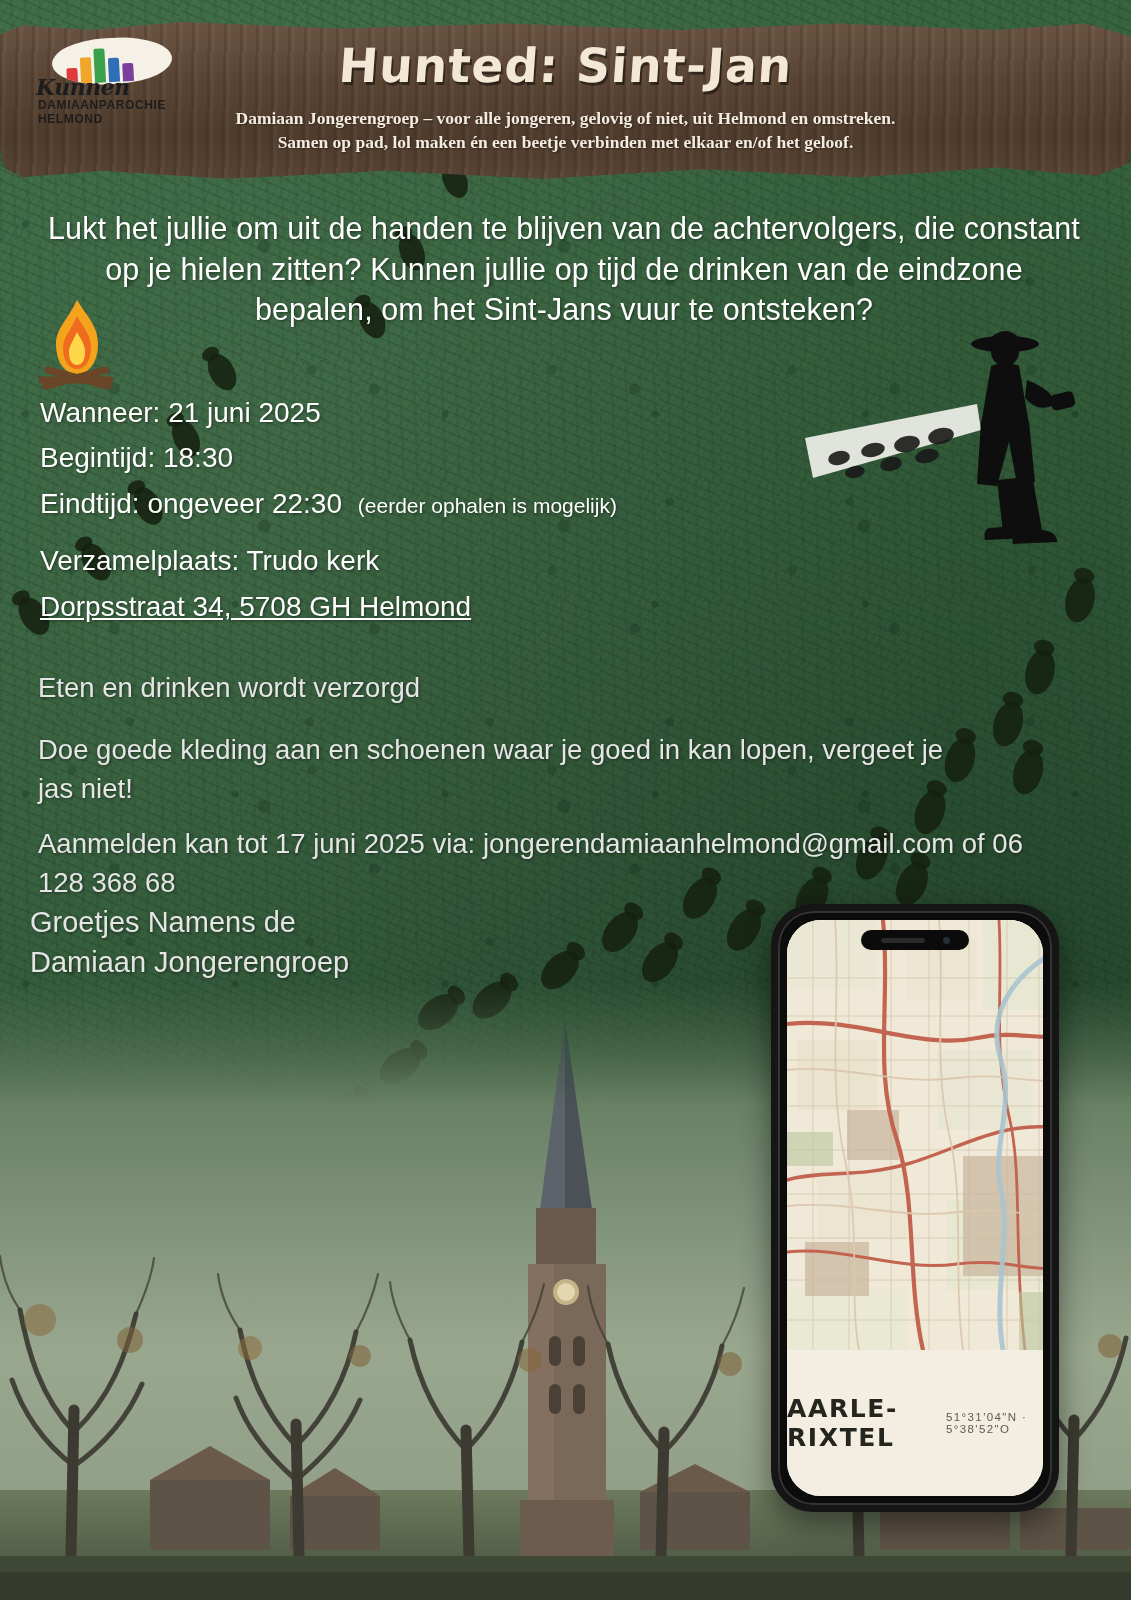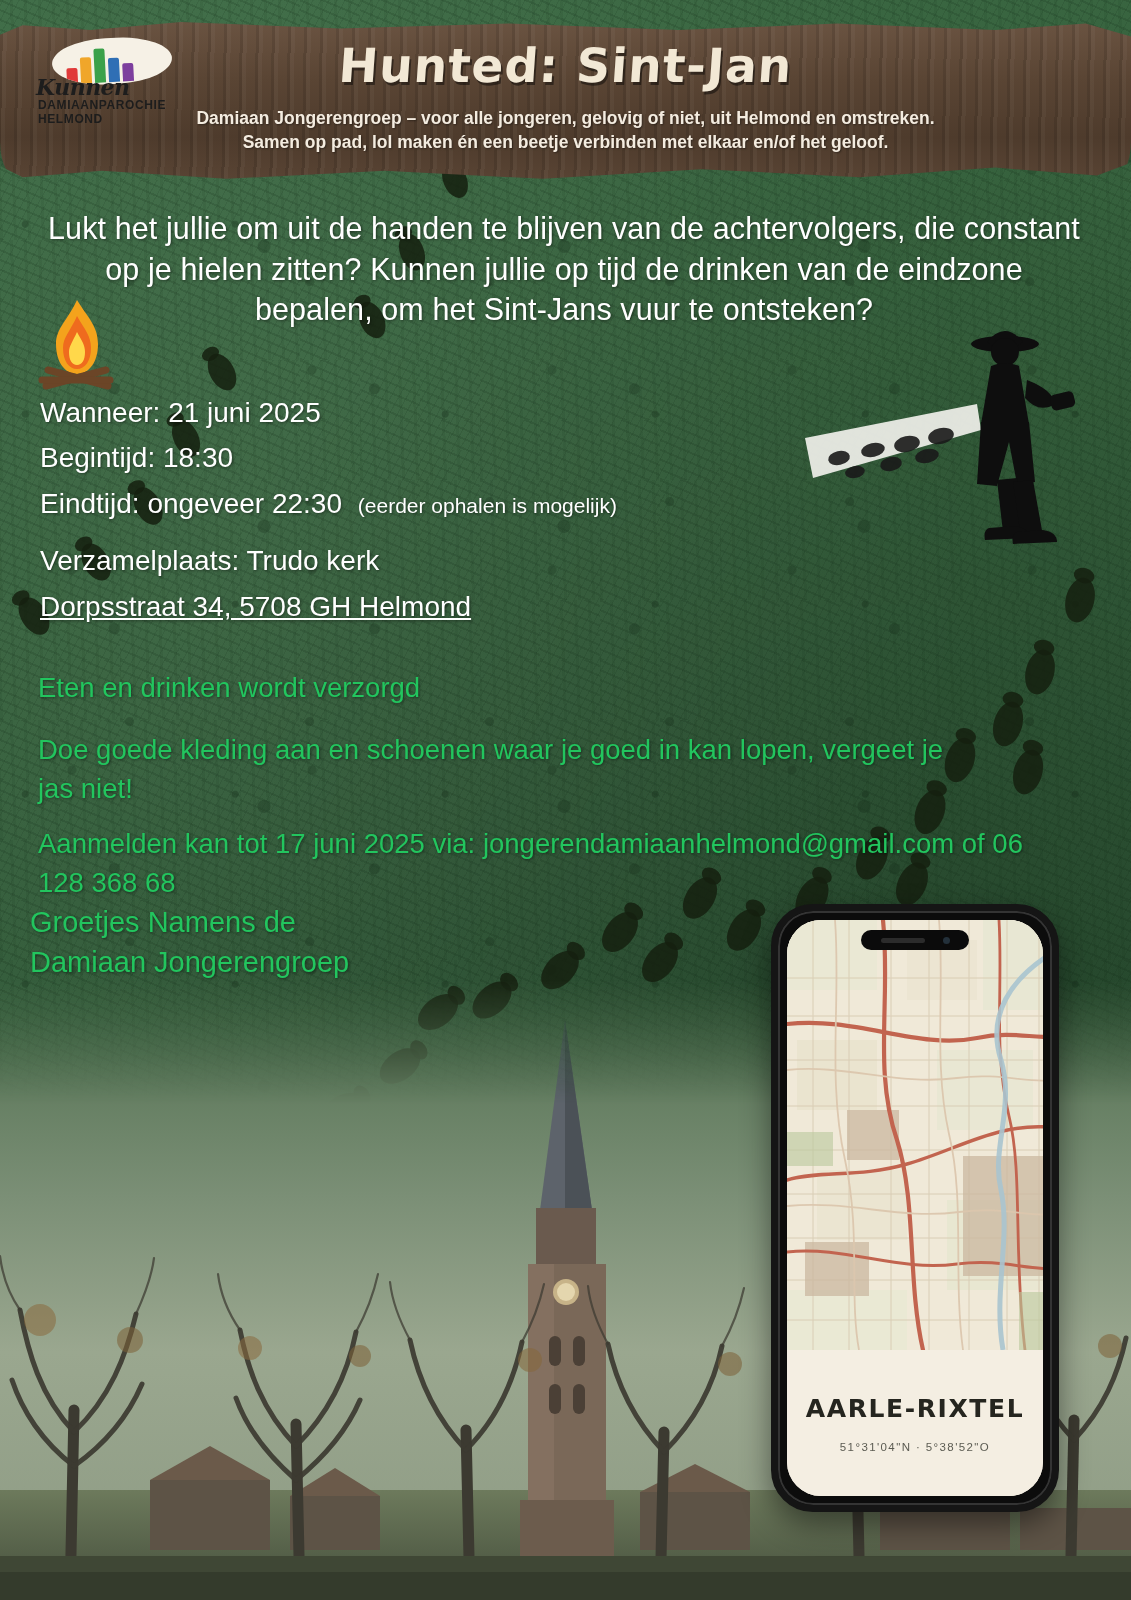--- a/index.html
+++ b/index.html
@@ -63,21 +63,21 @@
   .title {
     font-family: "DejaVu Sans", sans-serif;
     font-weight: bold;
     font-size: 47px;
     letter-spacing: 1px;
     color: #f2e8d5;
     text-shadow: 2px 3px 0 rgba(0,0,0,0.45);
     transform: skewX(-4deg);
   }
   .subtitle {
-    font-family: Liberation Sans, sans-serif;
+    font-family: Liberation Serif, serif;
     font-weight: bold;
     font-size: 17.5px;
     line-height: 1.35;
     color: #f4ece0;
     text-align: center;
     margin-top: 14px;
     max-width: 880px;
     text-shadow: 1px 1px 2px rgba(0,0,0,0.4);
   }
 
@@ -134,21 +134,21 @@
   }
 
   .meet { position: absolute; left: 40px; top: 538px; width: 760px; }
   .meet-line {
     font-size: 28px; line-height: 1.65; color: #ffffff;
     text-shadow: 1px 1px 3px rgba(0,0,0,0.45);
   }
   .meet-addr { text-decoration: underline; }
 
   .para {
-    position: absolute; color: #22c55e;
+    position: absolute; color: #e5e5e5;
     font-size: 27.5px; line-height: 1.42;
     text-shadow: 1px 1px 3px rgba(0,0,0,0.45);
   }
   .p-food  { left: 38px; top: 668px; width: 800px; }
   .p-cloth { left: 38px; top: 730px; width: 930px; }
   .p-reg   { left: 38px; top: 824px; width: 1000px; }
   .p-greet { left: 30px; top: 902px; width: 700px; font-size: 29px; line-height: 1.38; }
 
   
   .campfire { position: absolute; left: 34px; top: 296px; width: 86px; height: 96px; z-index: 7; }
@@ -189,21 +189,21 @@
   .phone-screen {
     position: absolute; inset: 9px;
     border-radius: 34px;
     overflow: hidden;
     background: #f2ece0;
   }
   .map { position: absolute; left: 0; top: 0; right: 0; height: 430px; overflow: hidden; background: #efe8d8; }
   .map-label {
     position: absolute; left: 0; right: 0; top: 430px; bottom: 0;
     background: #f4eee2;
-    display: flex; flex-direction: column; align-items: center; justify-content: center;
+    display: flex; align-items: center; justify-content: center;
     gap: 18px;
   }
   .map-city {
     font-family: "DejaVu Sans", sans-serif;
     font-weight: bold; font-size: 25px; letter-spacing: 1.6px; color: #25251f;
   }
   .map-coords {
     font-size: 11.5px; letter-spacing: 1.4px; color: #5b5b52;
   }
   .notch {

